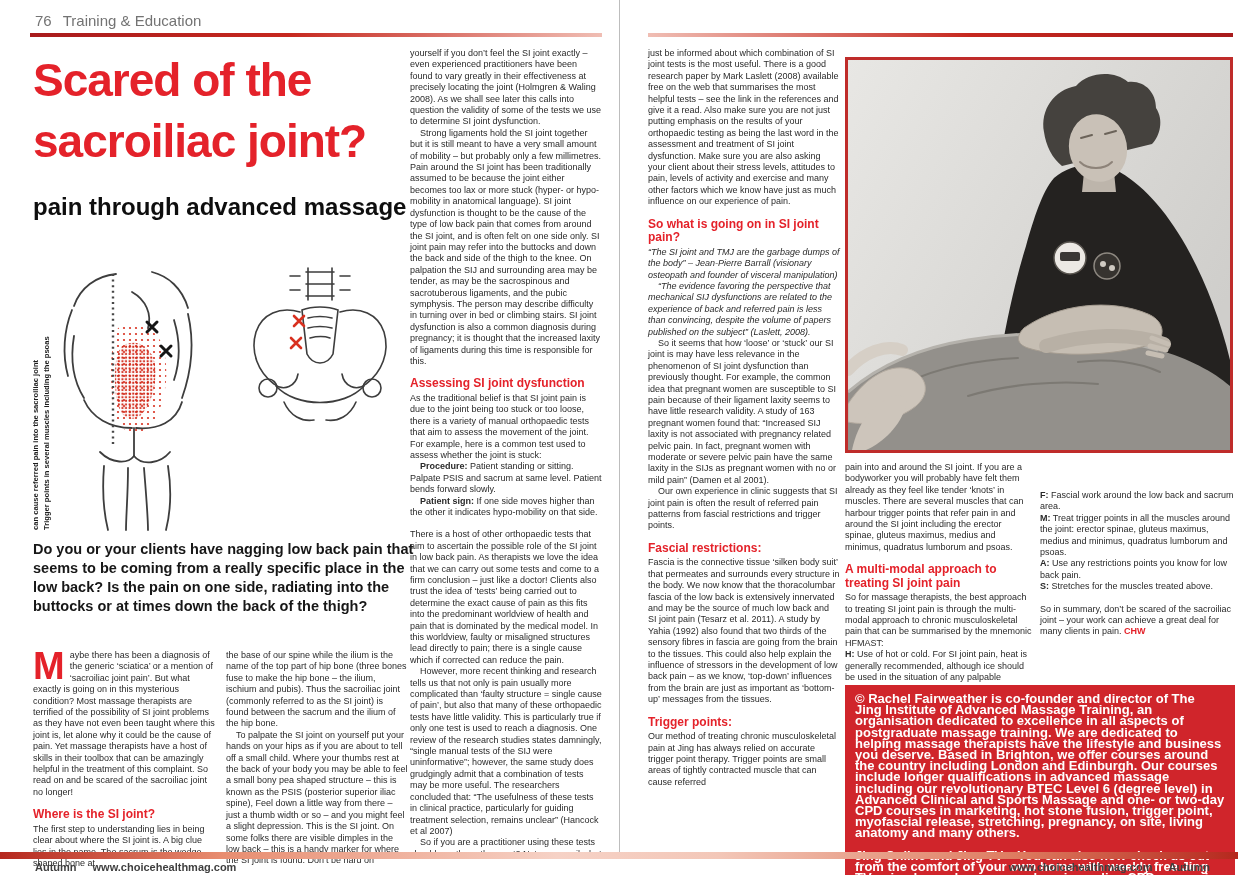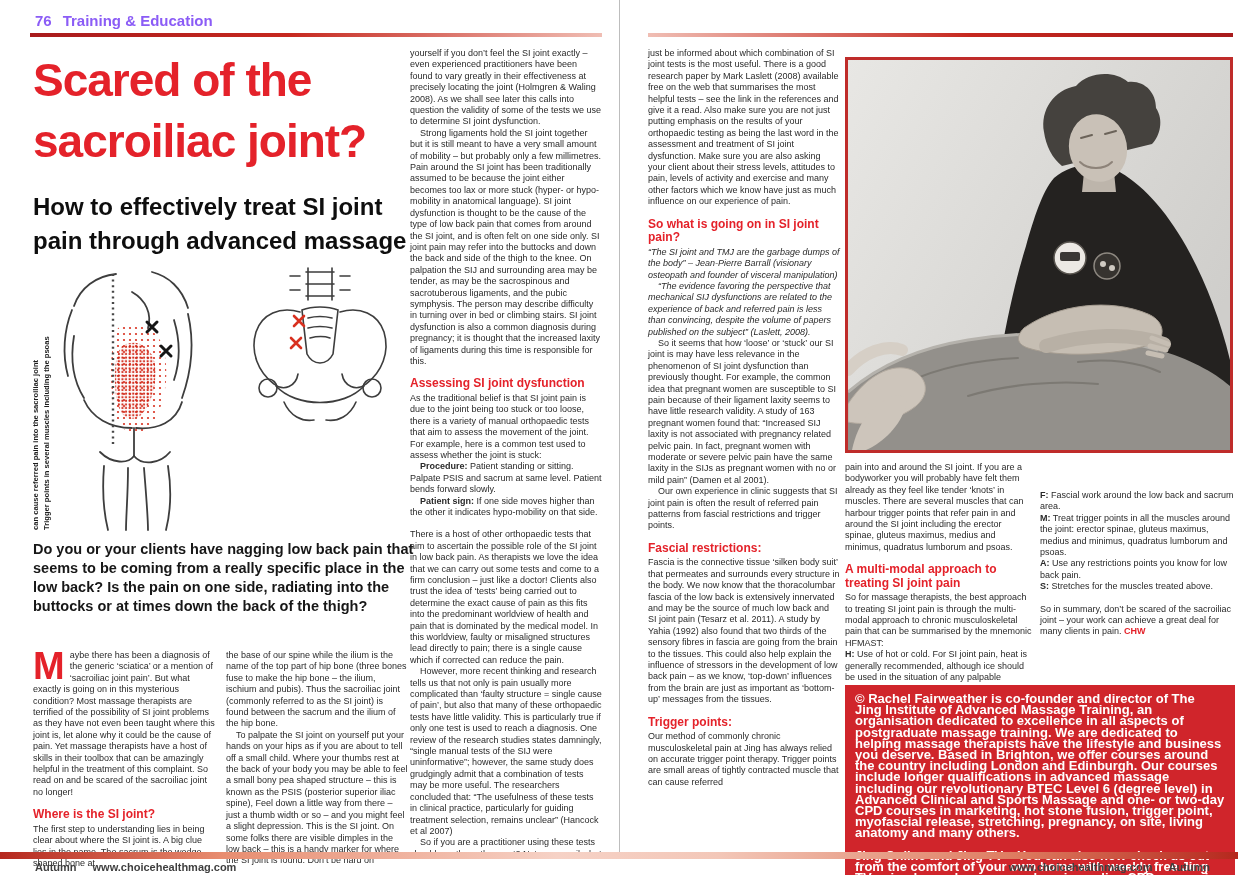--- a/index.html
+++ b/index.html
@@ -6,21 +6,21 @@
     --title_red:#e4222a; --heading_red:#e4222a; --box_red:#d0252b; --border_red:#bf2c2a;
   }
   *{margin:0;padding:0;box-sizing:border-box;}
   html,body{background:#888;}
   .spread{
     position:relative;width:1238px;height:875px;background:#ffffff;overflow:hidden;
     font-family:"Liberation Sans","DejaVu Sans",sans-serif;color:#262626;
   }
   .abs{position:absolute;}
   
-  .hdr{font-size:15px;font-weight:bold;color:#8b5cf6;white-space:nowrap;}
+  .hdr{font-size:15px;font-weight:normal;color:#737373;white-space:nowrap;}
   .hdr-left{left:35px;top:12px;}
   .hdr-left .pgnum{margin-right:11px;}
   .hdr-right{right:28px;top:12px;text-align:right;margin-top:48px;}
   .hdr-right .pgnum{margin-left:11px;}
   .rule{height:4px;}
   .rule-left{left:30px;top:33px;width:572px;background:linear-gradient(to right,#a81b1c,#c6281f 45%,#f0beb4);}
   .rule-right{left:648px;top:33px;width:585px;background:linear-gradient(to right,#f0beb4,#c6281f 55%,#a81b1c);}
   .spine{left:619px;top:0;width:1px;height:852px;background:#bdbdbd;}
   
   .page-title{left:33px;top:50px;font-size:46px;line-height:61px;font-weight:bold;color:var(--title_red);letter-spacing:-1px;white-space:nowrap;}
@@ -77,21 +77,20 @@
     <span>Training &amp; Education</span><span class="pgnum">77</span>
   </div>
   <div class="abs rule rule-right"></div>
   <div class="abs spine"></div>
 
   <div class="abs page-title">
     <div>Scared of the</div>
     <div>sacroiliac joint?</div>
   </div>
   <div class="abs page-subtitle">
-    <div>How to effectively treat SI joint</div>
     <div>pain through advanced massage</div>
   </div>
 
   <div class="abs fig-caption">
     <div>Trigger points in several muscles including the psoas</div>
     <div>can cause referred pain into the sacroiliac joint</div>
   </div>
 
   <svg class="abs figure-svg" viewBox="0 0 350 268" xmlns="http://www.w3.org/2000/svg">
     <defs>
@@ -179,21 +178,21 @@
   <div class="abs col rcol1">
     <p>just be informed about which combination of SI joint tests is the most useful. There is a good research paper by Mark Laslett (2008) available free on the web that summarises the most helpful tests – see the link in the references and give it a read. Also make sure you are not just putting emphasis on the results of your orthopaedic testing as being the last word in the assessment and treatment of SI joint dysfunction. Make sure you are also asking your client about their stress levels, attitudes to pain, levels of activity and exercise and many other factors which we know have just as much influence on our experience of pain.</p>
     <h3>So what is going on in SI joint pain?</h3>
     <p class="quote">“The SI joint and TMJ are the garbage dumps of the body” – Jean-Pierre Barrall (visionary osteopath and founder of visceral manipulation)</p>
     <p class="quote ind">“The evidence favoring the perspective that mechanical SIJ dysfunctions are related to the experience of back and referred pain is less than convincing, despite the volume of papers published on the subject” (Laslett, 2008).</p>
     <p class="ind">So it seems that how ‘loose’ or ‘stuck’ our SI joint is may have less relevance in the phenomenon of SI joint dysfunction than previously thought. For example, the common idea that pregnant women are susceptible to SI pain because of their ligament laxity seems to have little research validity. A study of 163 pregnant women found that: “Increased SIJ laxity is not associated with pregnancy related pelvic pain. In fact, pregnant women with moderate or severe pelvic pain have the same laxity in the SIJs as pregnant women with no or mild pain” (Damen et al 2001).</p>
     <p class="ind">Our own experience in clinic suggests that SI joint pain is often the result of referred pain patterns from fascial restrictions and trigger points.</p>
     <h3>Fascial restrictions:</h3>
     <p>Fascia is the connective tissue ‘silken body suit’ that permeates and surrounds every structure in the body. We now know that the thoracolumbar fascia of the low back is extensively innervated and may be the source of much low back and SI joint pain (Tesarz et al. 2011). A study by Yahia (1992) also found that two thirds of the sensory fibres in fascia are going from the brain to the tissues. This could also help explain the influence of stressors in the development of low back pain – as we know, ‘top-down’ influences from the brain are just as important as ‘bottom-up’ messages from the tissues.</p>
     <h3>Trigger points:</h3>
-    <p>Our method of commonly chronic musculoskeletal pain at Jing has always relied on accurate trigger point therapy. Trigger points are small areas of tightly contracted muscle that can cause referred</p>
+    <p>Our method of treating chronic musculoskeletal pain at Jing has always relied on accurate trigger point therapy. Trigger points are small areas of tightly contracted muscle that can cause referred</p>
   </div>
 
   <div class="abs photo">
     <svg viewBox="0 0 382 390" xmlns="http://www.w3.org/2000/svg">
       <defs>
         <linearGradient id="wallg" x1="0" y1="0" x2="1" y2="0.6">
           <stop offset="0" stop-color="#e8e7e4"></stop>
             <stop offset="1" stop-color="#cfcecb"></stop>
         </linearGradient>
       </defs>

